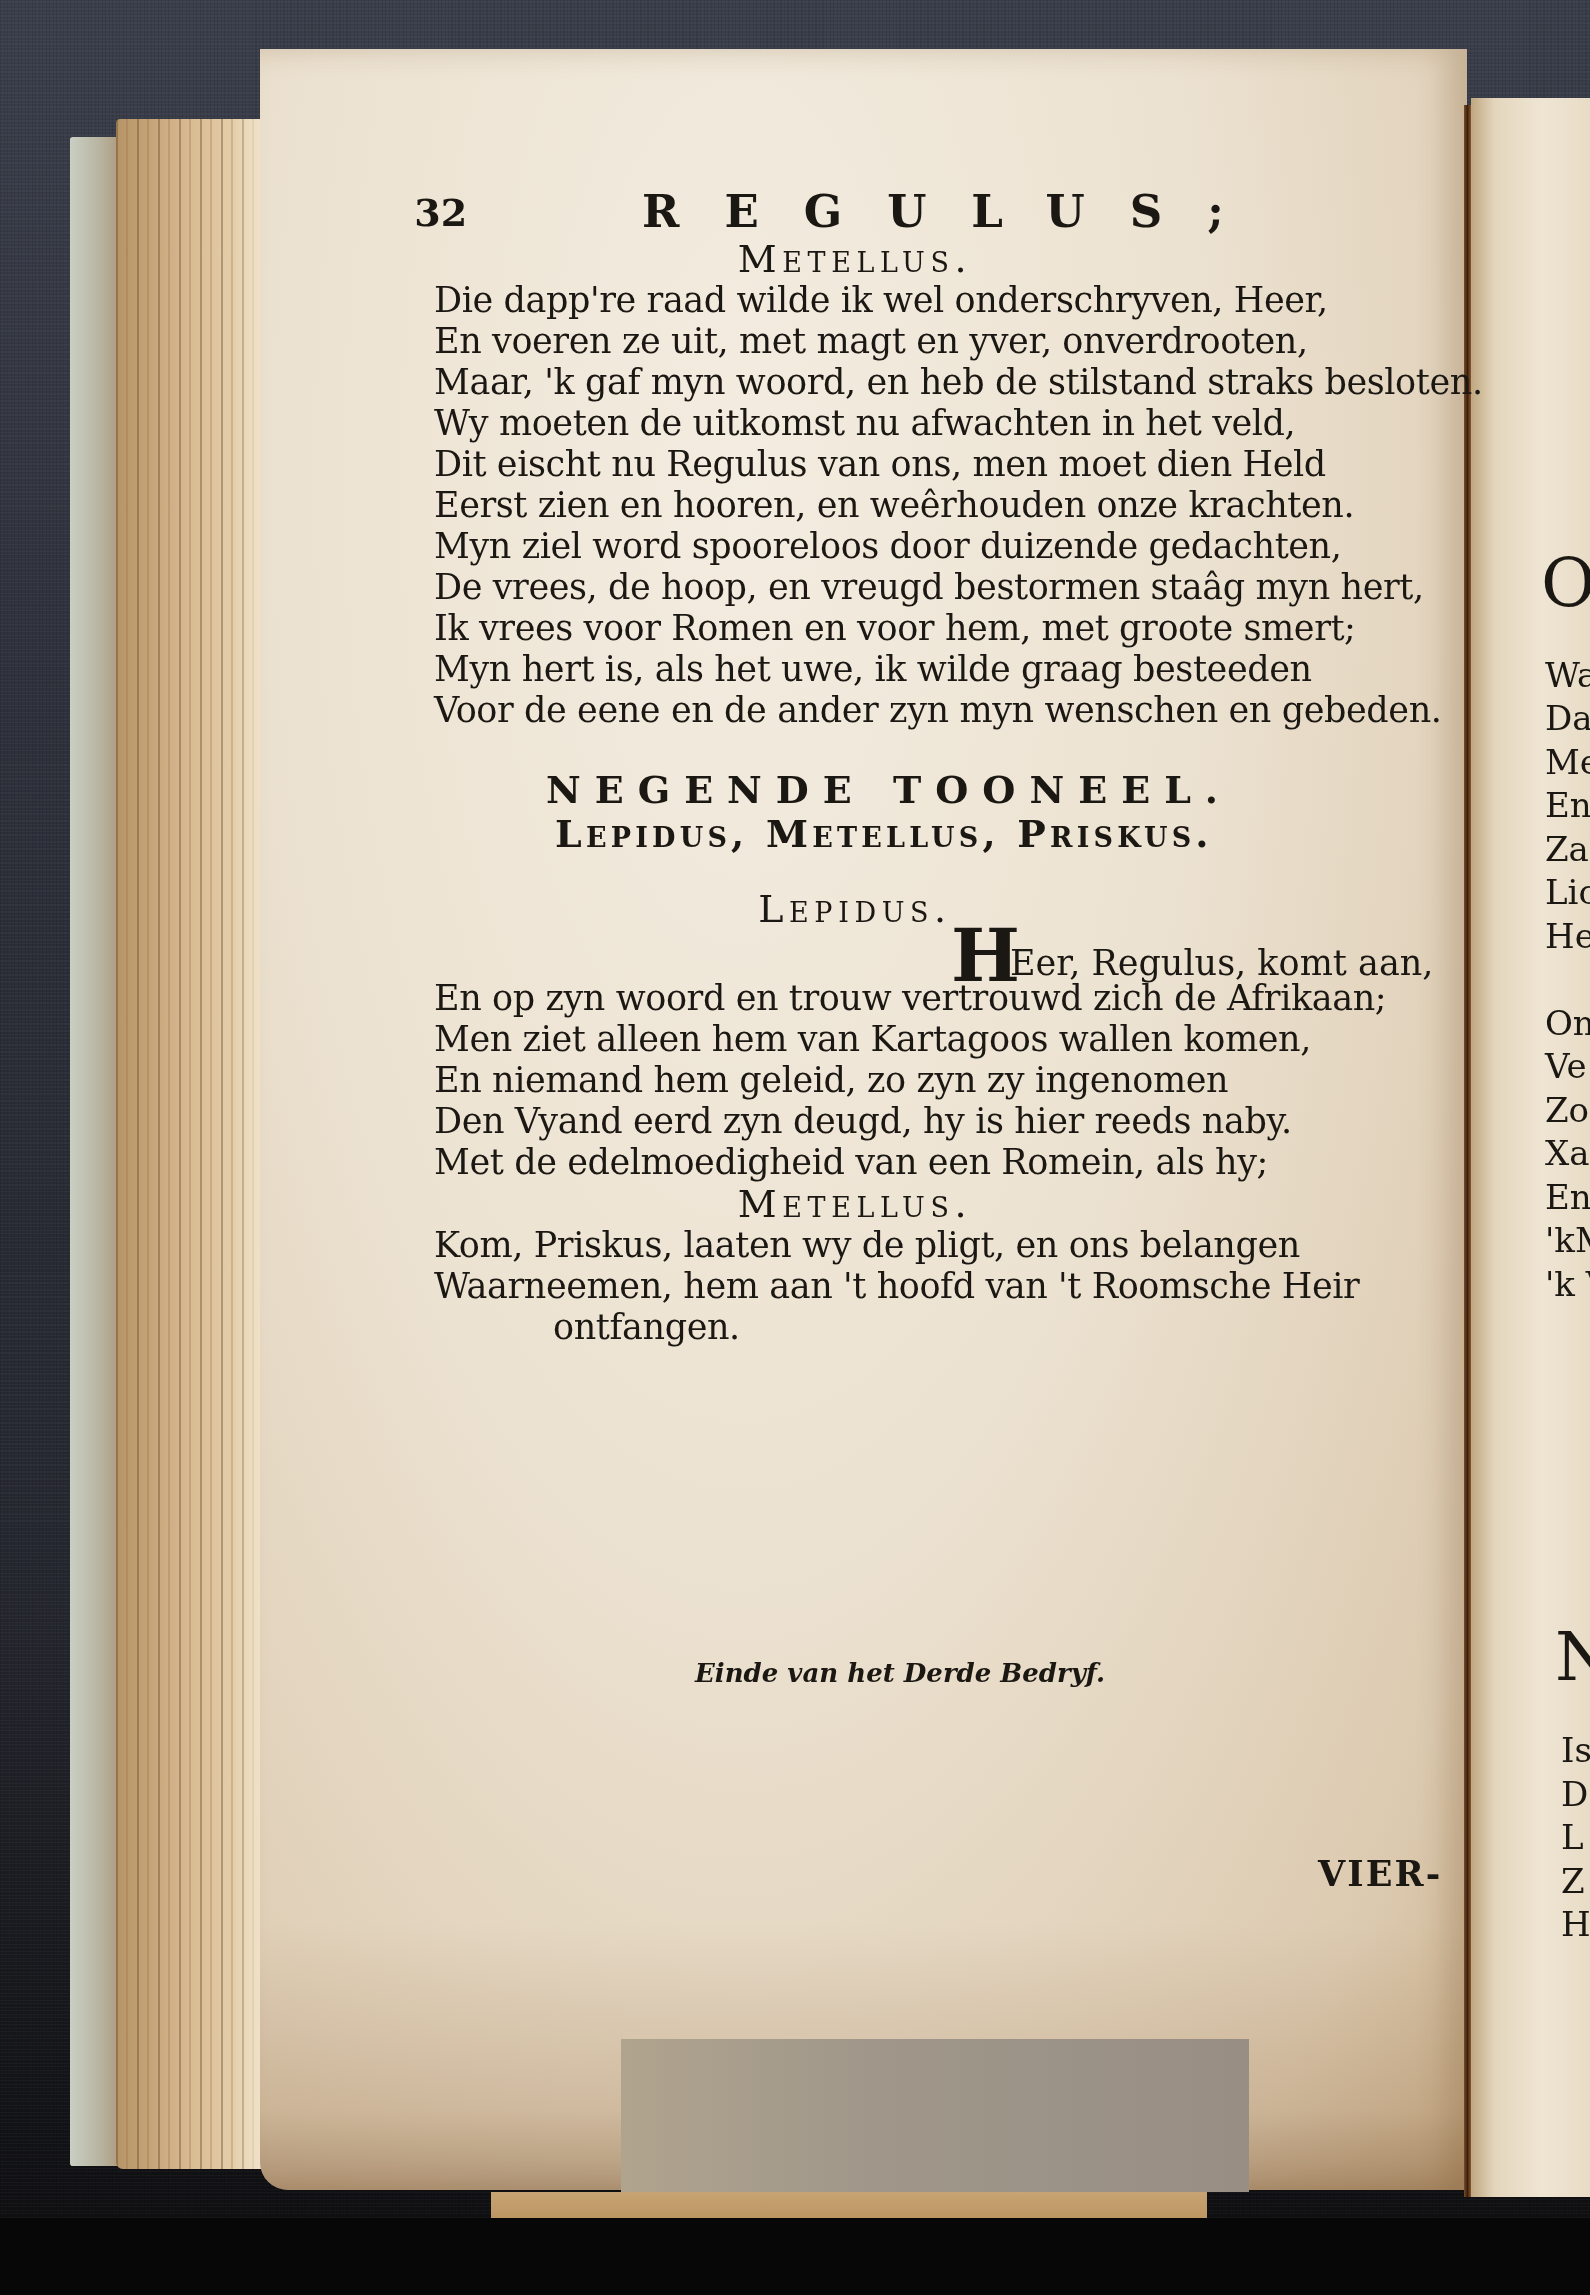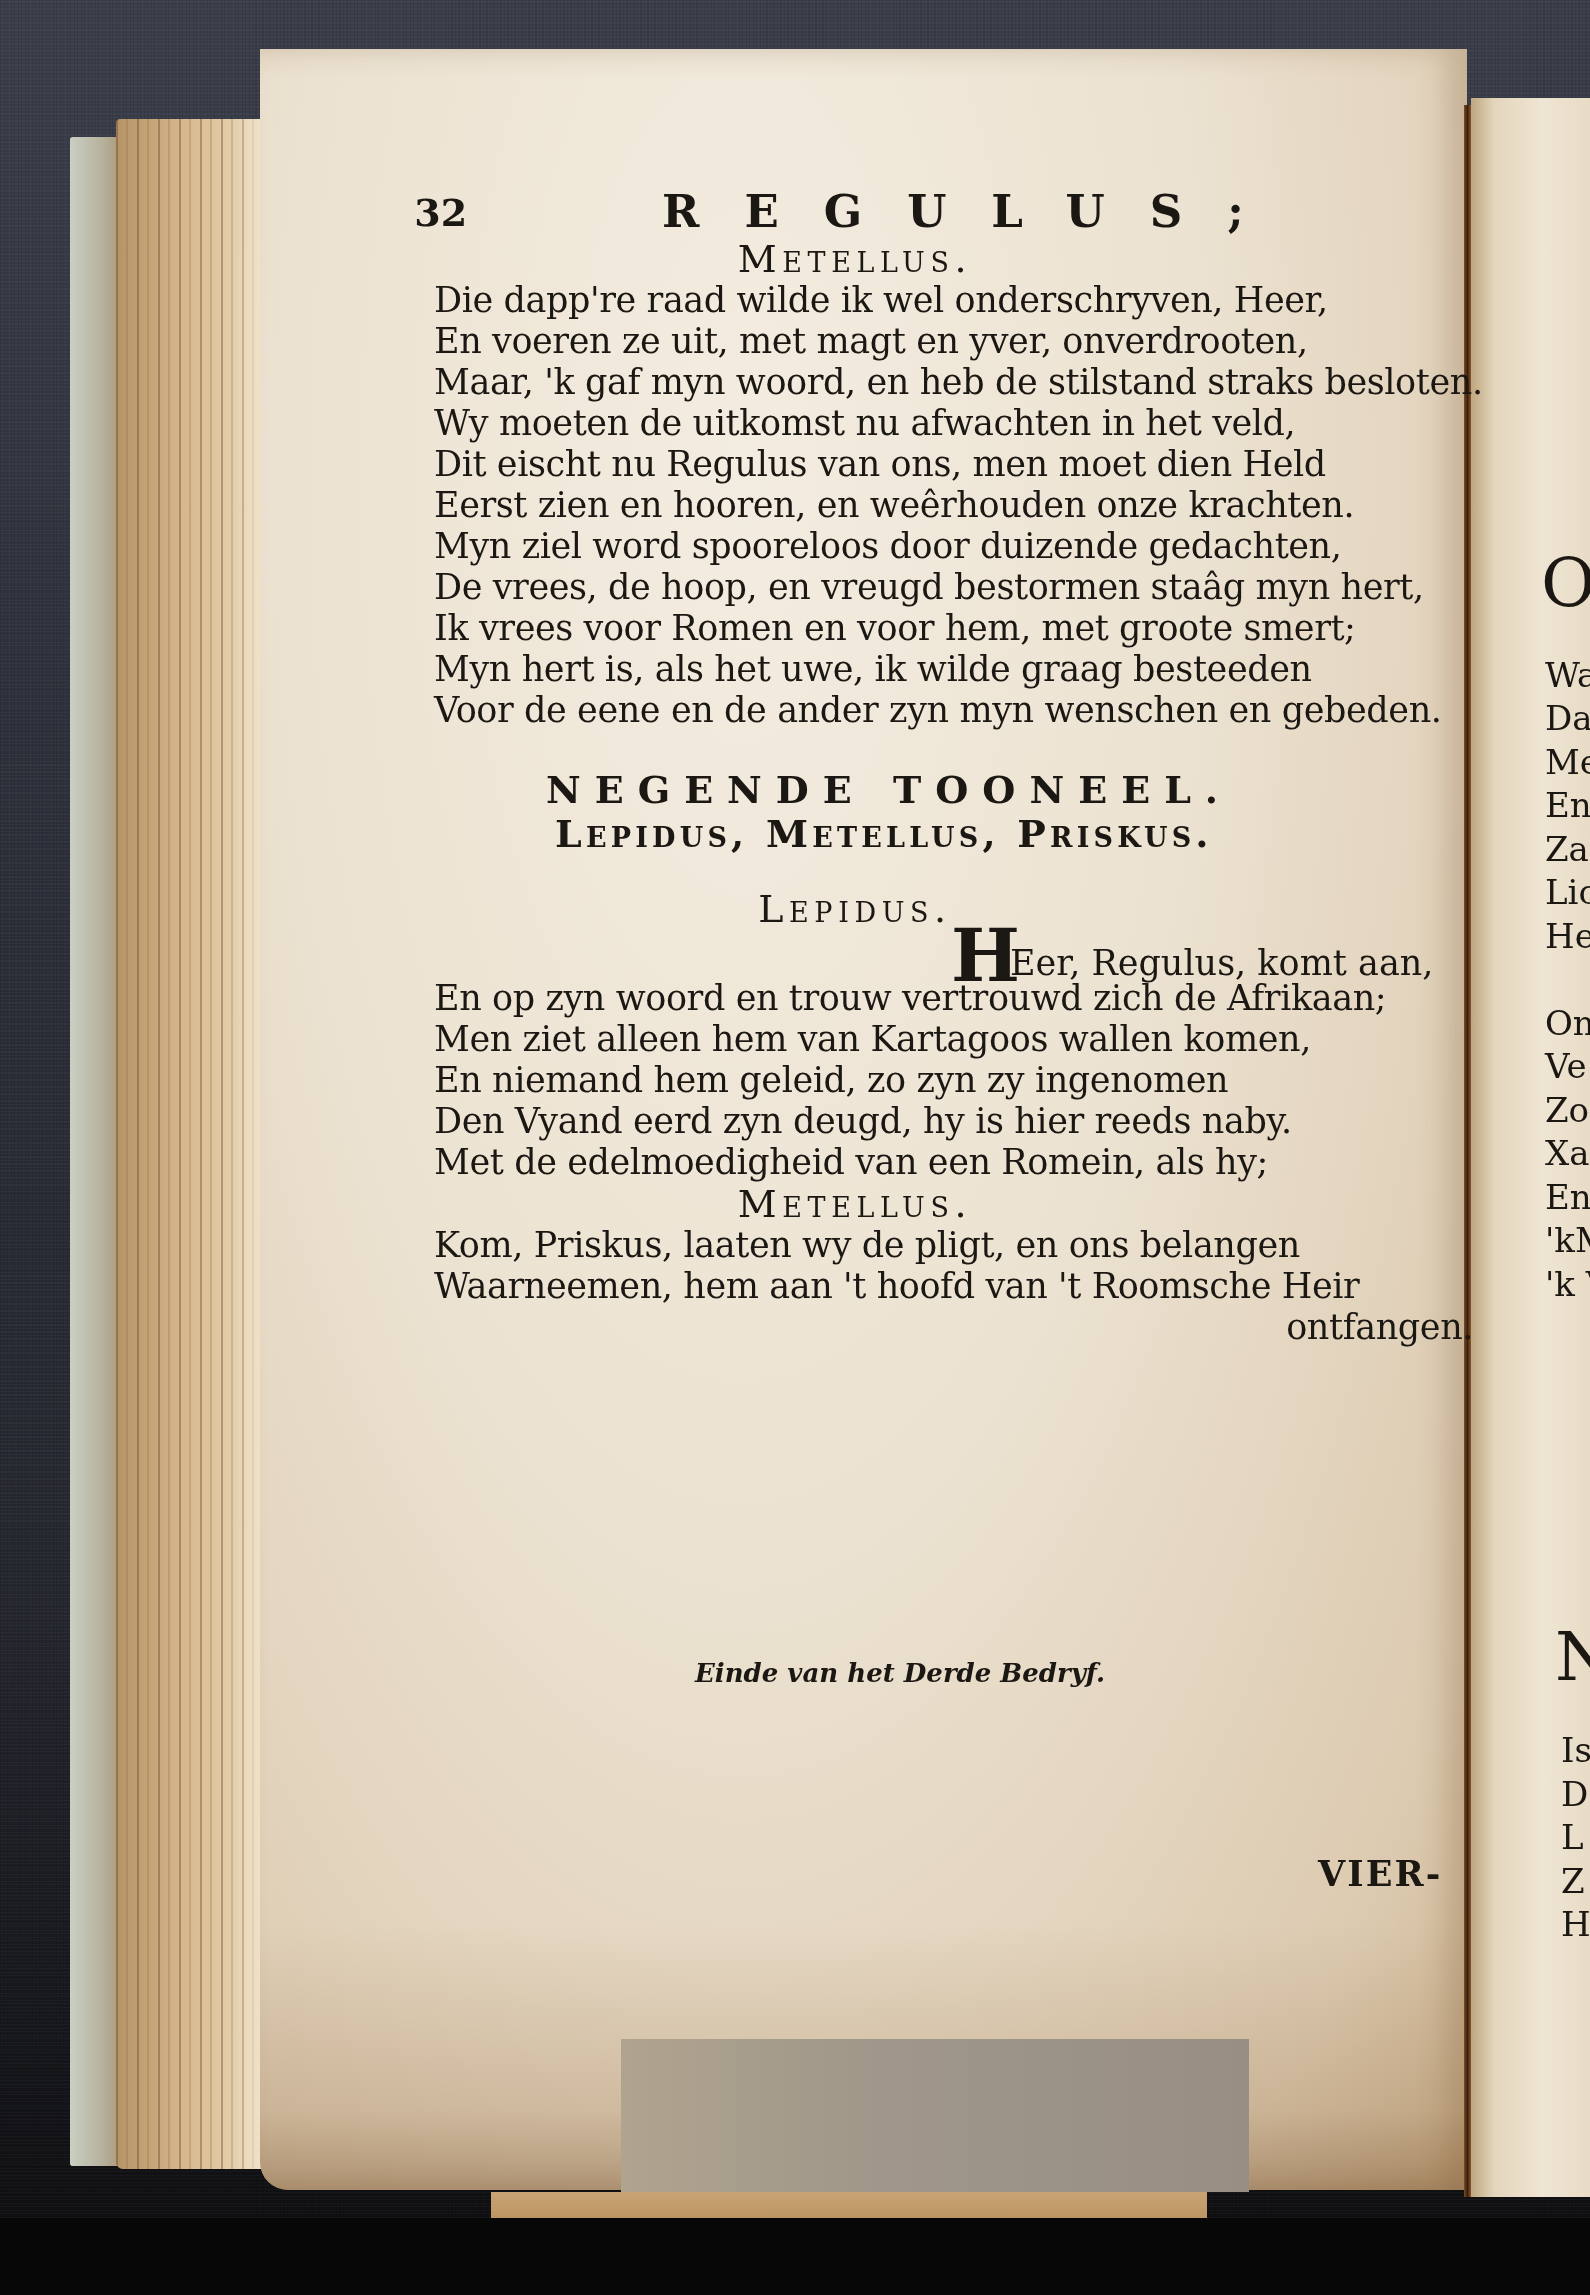--- a/index.html
+++ b/index.html
@@ -66,28 +66,27 @@
   .text-block { position: absolute; left: 434px; top: 175px; width: 1039px; }
   .header-row {
     position: relative; height: 63px;
   }
   .page-number {
     position: absolute; left: -19.7px; top: 15.4px; font-size: 38px; font-weight: bold;
   }
   .running-title {
     position: absolute; left: 208px; top: 9.8px; font-size: 45px; font-weight: bold;
     letter-spacing: 45px;
-    margin-left: 20px;
   }
   .speaker {
     font-variant: small-caps; font-size: 38px; letter-spacing: 5.6px;
     text-align: center; line-height: 42px;
   }
   .line { font-size: 35px; line-height: 41px; white-space: nowrap; letter-spacing: -0.4px; }
-  .indent { padding-left: 119px; text-align: right; }
+  .indent { padding-left: 119px; }
 
   .scene-title {
     font-size: 38px; font-weight: bold; letter-spacing: 14px;
     margin-top: 37px; padding-left: 112px; line-height: 44px;
   }
   .scene-cast {
     font-variant: small-caps; font-size: 38px; font-weight: bold; letter-spacing: 4.2px;
     padding-left: 121px; line-height: 44px;
   }
   .speaker.mid { margin-top: 32px; }

